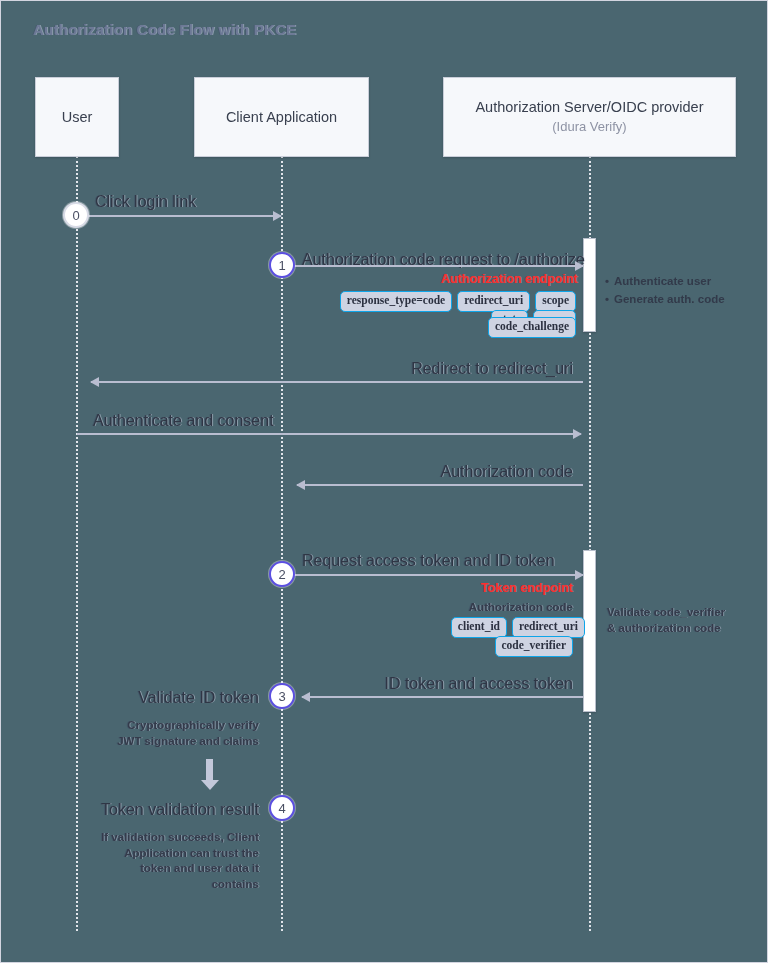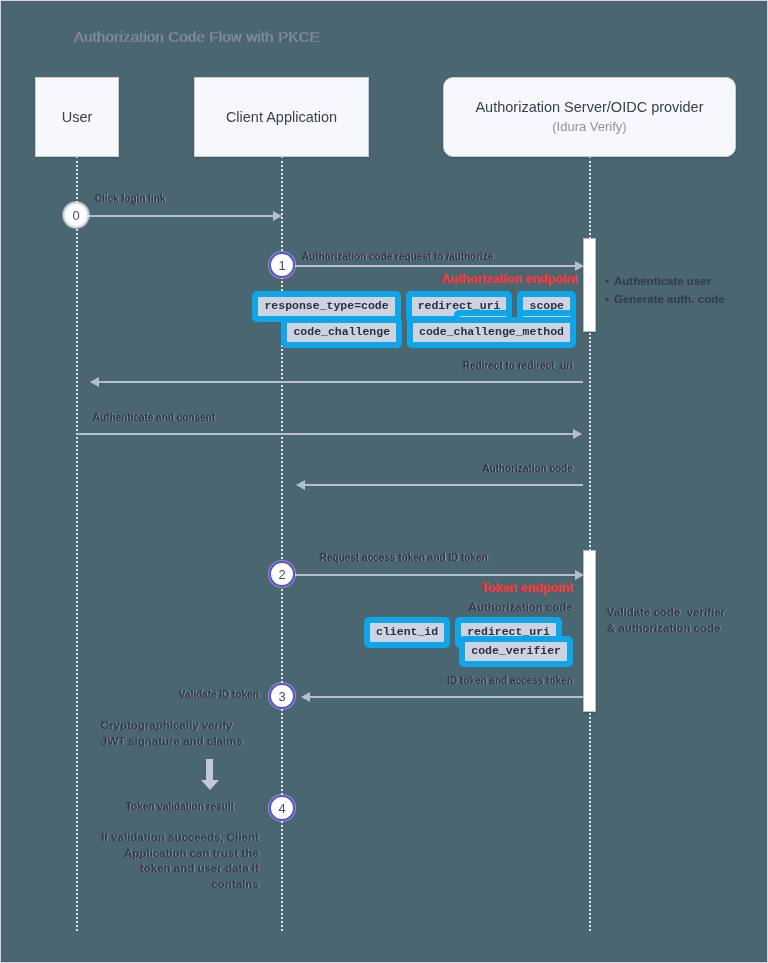--- a/index.html
+++ b/index.html
@@ -9,28 +9,27 @@
     position:relative;
     width:768px;height:963px;
     background:#4a6670;
     border:1px solid #d3d5e0;
     box-sizing:border-box;
     overflow:hidden;
   }
 
   
   #title{
-    position:absolute;left:32px;top:27px;
-    font-size:15px;font-weight:400;
+    position:absolute;left:32px;top:20px;
+    font-size:15px;font-weight:700;
     color:#6f7b99;
     letter-spacing:.2px;
     text-shadow:1px 0 0 rgba(200,205,225,.55), -1px 0 0 rgba(70,80,110,.5);
     opacity:.95;
     white-space:nowrap;
-    margin-left:40px;
   }
 
   
   .lifeline{
     position:absolute;width:0;
     border-left:2px dotted #eef0f6;
     opacity:.92;
   }
 
   
@@ -57,59 +56,59 @@
 
   
   .arrow{position:absolute;height:2px;background:#b9bdd0;}
   .head{position:absolute;width:0;height:0;top:-4px;}
   .head.right{right:-1px;border-left:9px solid #b9bdd0;border-top:5px solid transparent;border-bottom:5px solid transparent;}
   .head.left{left:-1px;border-right:9px solid #b9bdd0;border-top:5px solid transparent;border-bottom:5px solid transparent;}
 
   
   .msg{
     position:absolute;
-    font-size:10px;font-weight:700;
+    font-size:16px;font-weight:400;
     color:#2f3645;
     white-space:nowrap;
     text-shadow:1px 0 0 rgba(205,212,228,.5),-1px 0 0 rgba(60,70,95,.45);
   }
 
   
   .endpoint{
     position:absolute;
     font-size:12.5px;font-weight:700;
     color:#ff2d2d;
     white-space:nowrap;
     text-shadow:1px 0 0 rgba(210,160,170,.45),-1px 0 0 rgba(120,30,40,.35);
   }
 
   
   .chiprow{position:absolute;display:flex;gap:5px;justify-content:flex-end;}
   .chip{
-    font-family:Liberation Mono, monospace;
+    font-family:Liberation Serif, serif;
     font-size:11.5px;font-weight:700;
     color:#2b3040;
     background:#ced3e2;
-    border:6px solid #0ea5e9;
+    border:1px solid #0ea5e9;
     border-radius:5px;
     padding:1px 6px 2px 6px;
     white-space:nowrap;
     line-height:1.35;
   }
 
   
   .note{
     position:absolute;
     font-size:11.5px;font-weight:700;
     color:#343b4b;
     white-space:nowrap;
     text-shadow:1px 0 0 rgba(200,207,224,.45),-1px 0 0 rgba(60,70,95,.4);
   }
   .note.r{text-align:right;}
-  .note.c{text-align:left;}
+  .note.c{text-align:right;}
   .note-wrap{white-space:normal;line-height:1.35;}
 
   
   .bullets{position:absolute;font-size:11.5px;font-weight:700;color:#323a4a;line-height:1.6;}
   .bullets .b{display:flex;gap:5px;align-items:flex-start;}
   .bullets .dot{color:#323a4a;}
 
   
   .step{
     position:absolute;
@@ -145,21 +144,21 @@
   <div class="lifeline" style="left:588px;top:155px;height:775px;"></div>
 
   <div class="participant" style="left:34px;top:76px;width:84px;height:80px;">
     <div class="p-title">User</div>
   </div>
 
   <div class="participant" style="left:193px;top:76px;width:175px;height:80px;">
     <div class="p-title">Client Application</div>
   </div>
 
-  <div class="participant" style="left:442px;top:76px;width:293px;height:80px;border-radius:10px;">
+  <div class="participant" style="left:442px;top:76px;width:293px;height:80px;">
     <div class="p-title">Authorization Server/OIDC provider</div>
     <div class="p-sub">(Idura Verify)</div>
   </div>
 
   <div class="activation" style="left:582px;top:237px;width:13px;height:94px;"></div>
   <div class="activation" style="left:582px;top:549px;width:13px;height:162px;"></div>
 
   <div class="msg" style="left:94px;top:192px;">Click login link</div>
   <div class="arrow" style="left:76px;top:214px;width:204px;">
     <span class="head right"></span>
@@ -178,21 +177,20 @@
     <span class="chip">response_type=code</span>
     <span class="chip">redirect_uri</span>
     <span class="chip">scope</span>
   </div>
   <div class="chiprow" style="left:300px;top:309px;width:275px;">
     <span class="chip">state</span>
     <span class="chip">nonce</span>
   </div>
   <div class="chiprow" style="left:300px;top:316px;width:275px;">
     <span class="chip">code_challenge</span>
-    <span class="chip">code_challenge_method</span>
   </div>
 
   <div class="bullets" style="left:604px;top:271px;">
     <div class="b">
       <span class="dot">•</span>
       <span>Authenticate user</span>
     </div>
     <div class="b">
       <span class="dot">•</span>
       <span>Generate auth. code</span>
@@ -207,31 +205,31 @@
   <div class="msg" style="left:92px;top:411px;">Authenticate and consent</div>
   <div class="arrow" style="left:76px;top:432px;width:504px;">
     <span class="head right"></span>
   </div>
 
   <div class="msg" style="left:380px;top:462px;width:192px;text-align:right;">Authorization code</div>
   <div class="arrow" style="left:296px;top:483px;width:286px;">
     <span class="head left"></span>
   </div>
 
-  <div class="msg" style="left:319px;top:551px;">Request access token and ID token</div>
+  <div class="msg" style="left:301px;top:551px;">Request access token and ID token</div>
   <div class="arrow" style="left:282px;top:573px;width:300px;">
     <span class="head right"></span>
   </div>
   <div class="step" style="left:268px;top:560px;">2</div>
 
   <div class="endpoint" style="left:440px;top:580px;width:132px;text-align:right;">Token endpoint</div>
 
   <div class="note r" style="left:400px;top:600px;width:172px;">Authorization code</div>
 
-  <div class="chiprow" style="left:349px;top:616px;width:212px;justify-content:flex-end;">
+  <div class="chiprow" style="left:372px;top:616px;width:212px;justify-content:flex-end;">
     <span class="chip">client_id</span>
     <span class="chip">redirect_uri</span>
   </div>
   <div class="chiprow" style="left:360px;top:635px;width:212px;">
     <span class="chip">code_verifier</span>
   </div>
 
   <div class="note note-wrap" style="left: 606px; top: 604px; width: 152px; white-space: pre-line;">Validate code_verifier
 &amp; authorization code</div>
 

